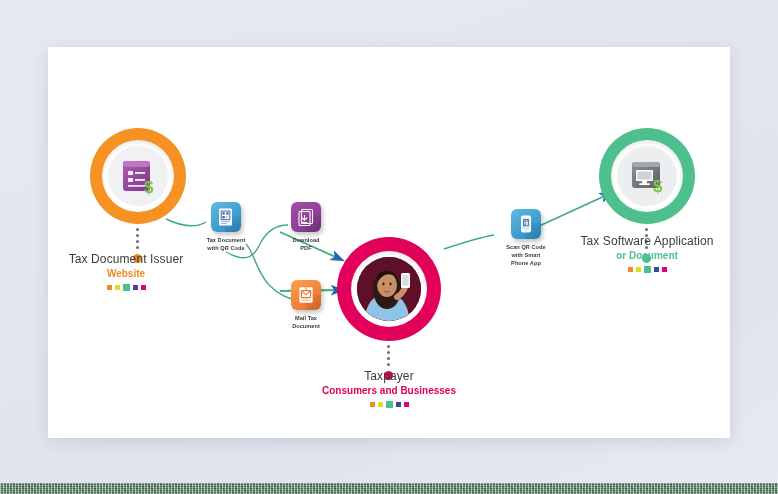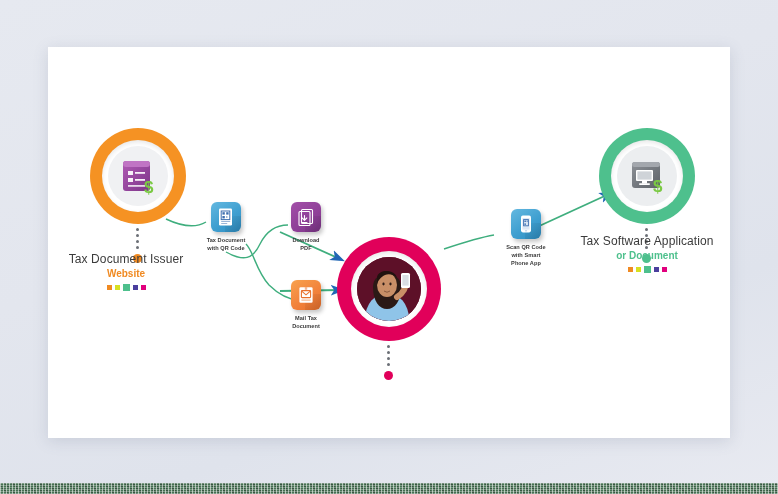--- a/index.html
+++ b/index.html
@@ -249,20 +249,31 @@
       </div>
       <div class="connector" style="left:47px; top:108px;">
         <span class="d"></span>
           <span class="d"></span>
           <span class="d"></span>
           <span class="d"></span>
         <span class="big" style="background:#e1005a;"></span>
       </div>
     </div>
 
+    <div class="caption" style="left:251px; top:322px; width:180px;">
+      <div class="title">Taxpayer</div>
+      <div class="sub" style="color:#e1005a;">Consumers and Businesses</div>
+      <div class="swatches">
+        <i style="background:#f08a22"></i>
+          <i style="background:#d7e021"></i>
+        <i class="mid" style="background:#4ec08d"></i>
+        <i style="background:#4b3f9e"></i>
+          <i style="background:#e1007d"></i>
+      </div>
+    </div>
 
     <div class="appicon" style="left:446px; top:162px; width:64px;">
       <div class="tile tile-blue">
         <svg class="glyph" width="20" height="20" viewBox="0 0 20 20" aria-hidden="true">
           <rect x="5" y="1.6" width="10" height="16.8" rx="1.8" fill="#ffffff"></rect>
           <rect x="6.4" y="4" width="7.2" height="11.6" fill="#dbe7f4"></rect>
           <rect x="7.6" y="5.6" width="4.8" height="6.2" fill="none" stroke="#3f6fb0" stroke-width=".9"></rect>
           <rect x="8.4" y="6.5" width="1.5" height="1.5" fill="#3f6fb0"></rect>
           <rect x="10.6" y="6.5" width="1.2" height="1.2" fill="#3f6fb0"></rect>
           <rect x="8.4" y="9.4" width="1.5" height="1.5" fill="#3f6fb0"></rect>

